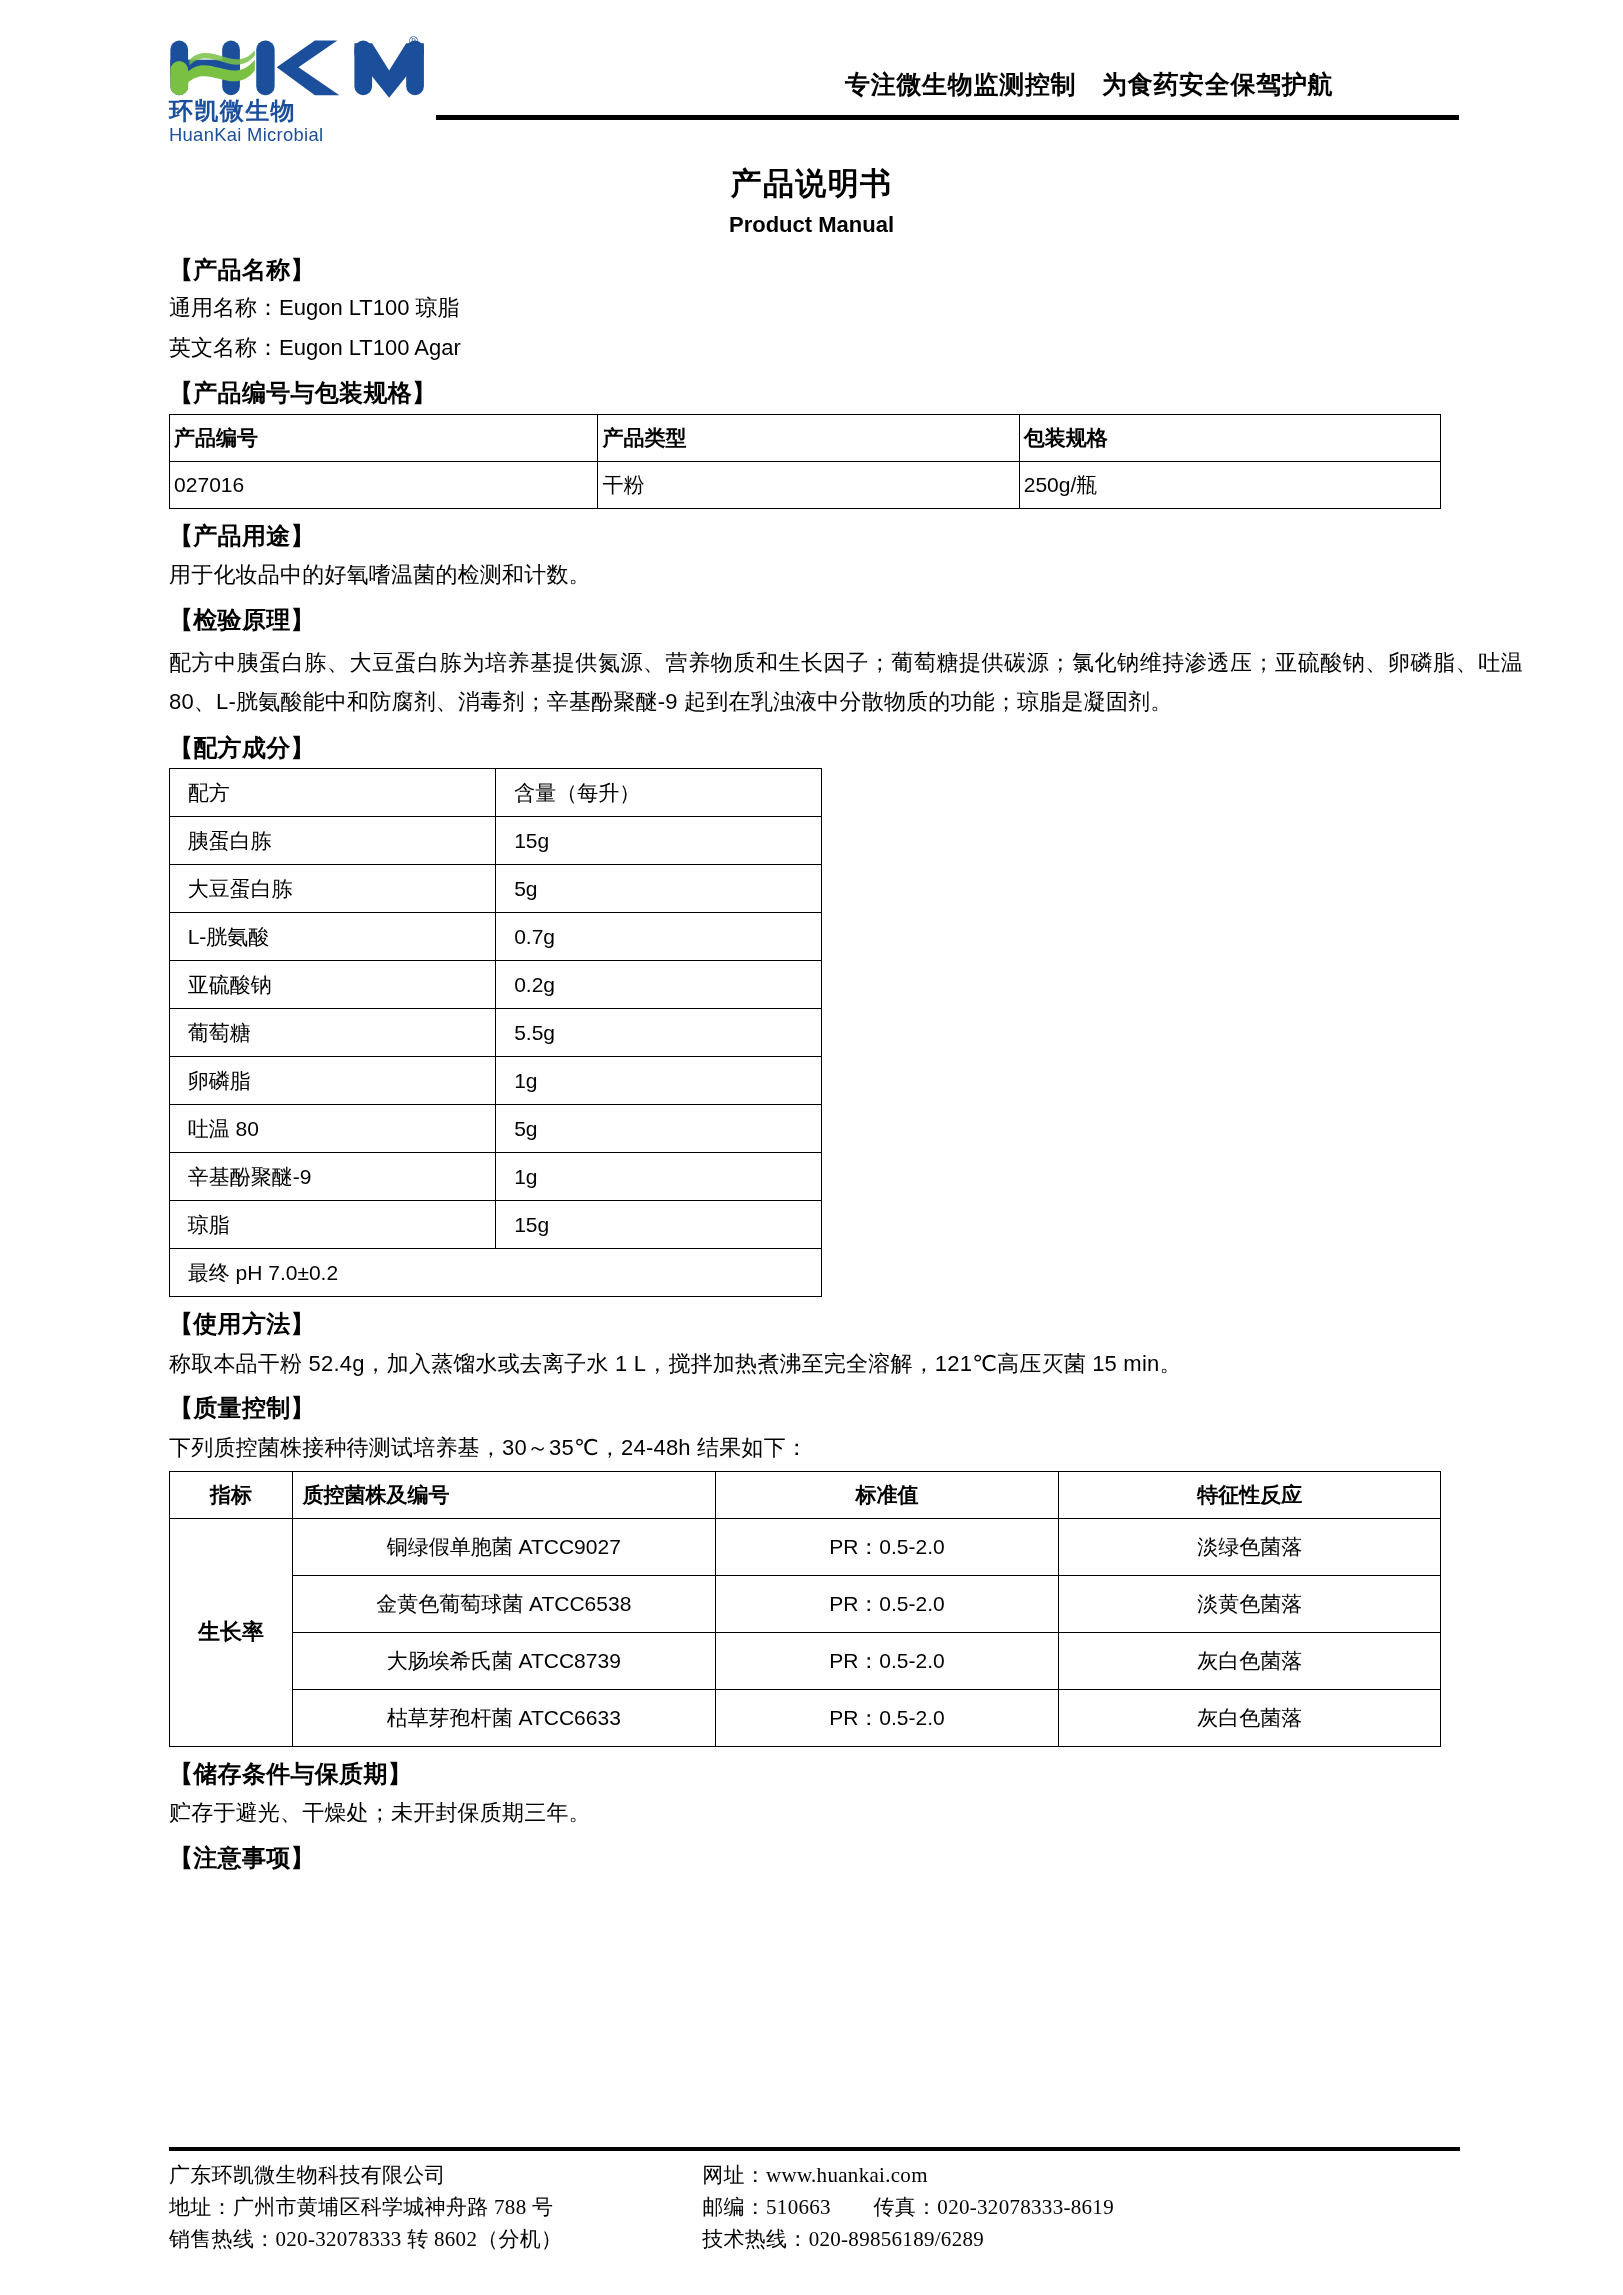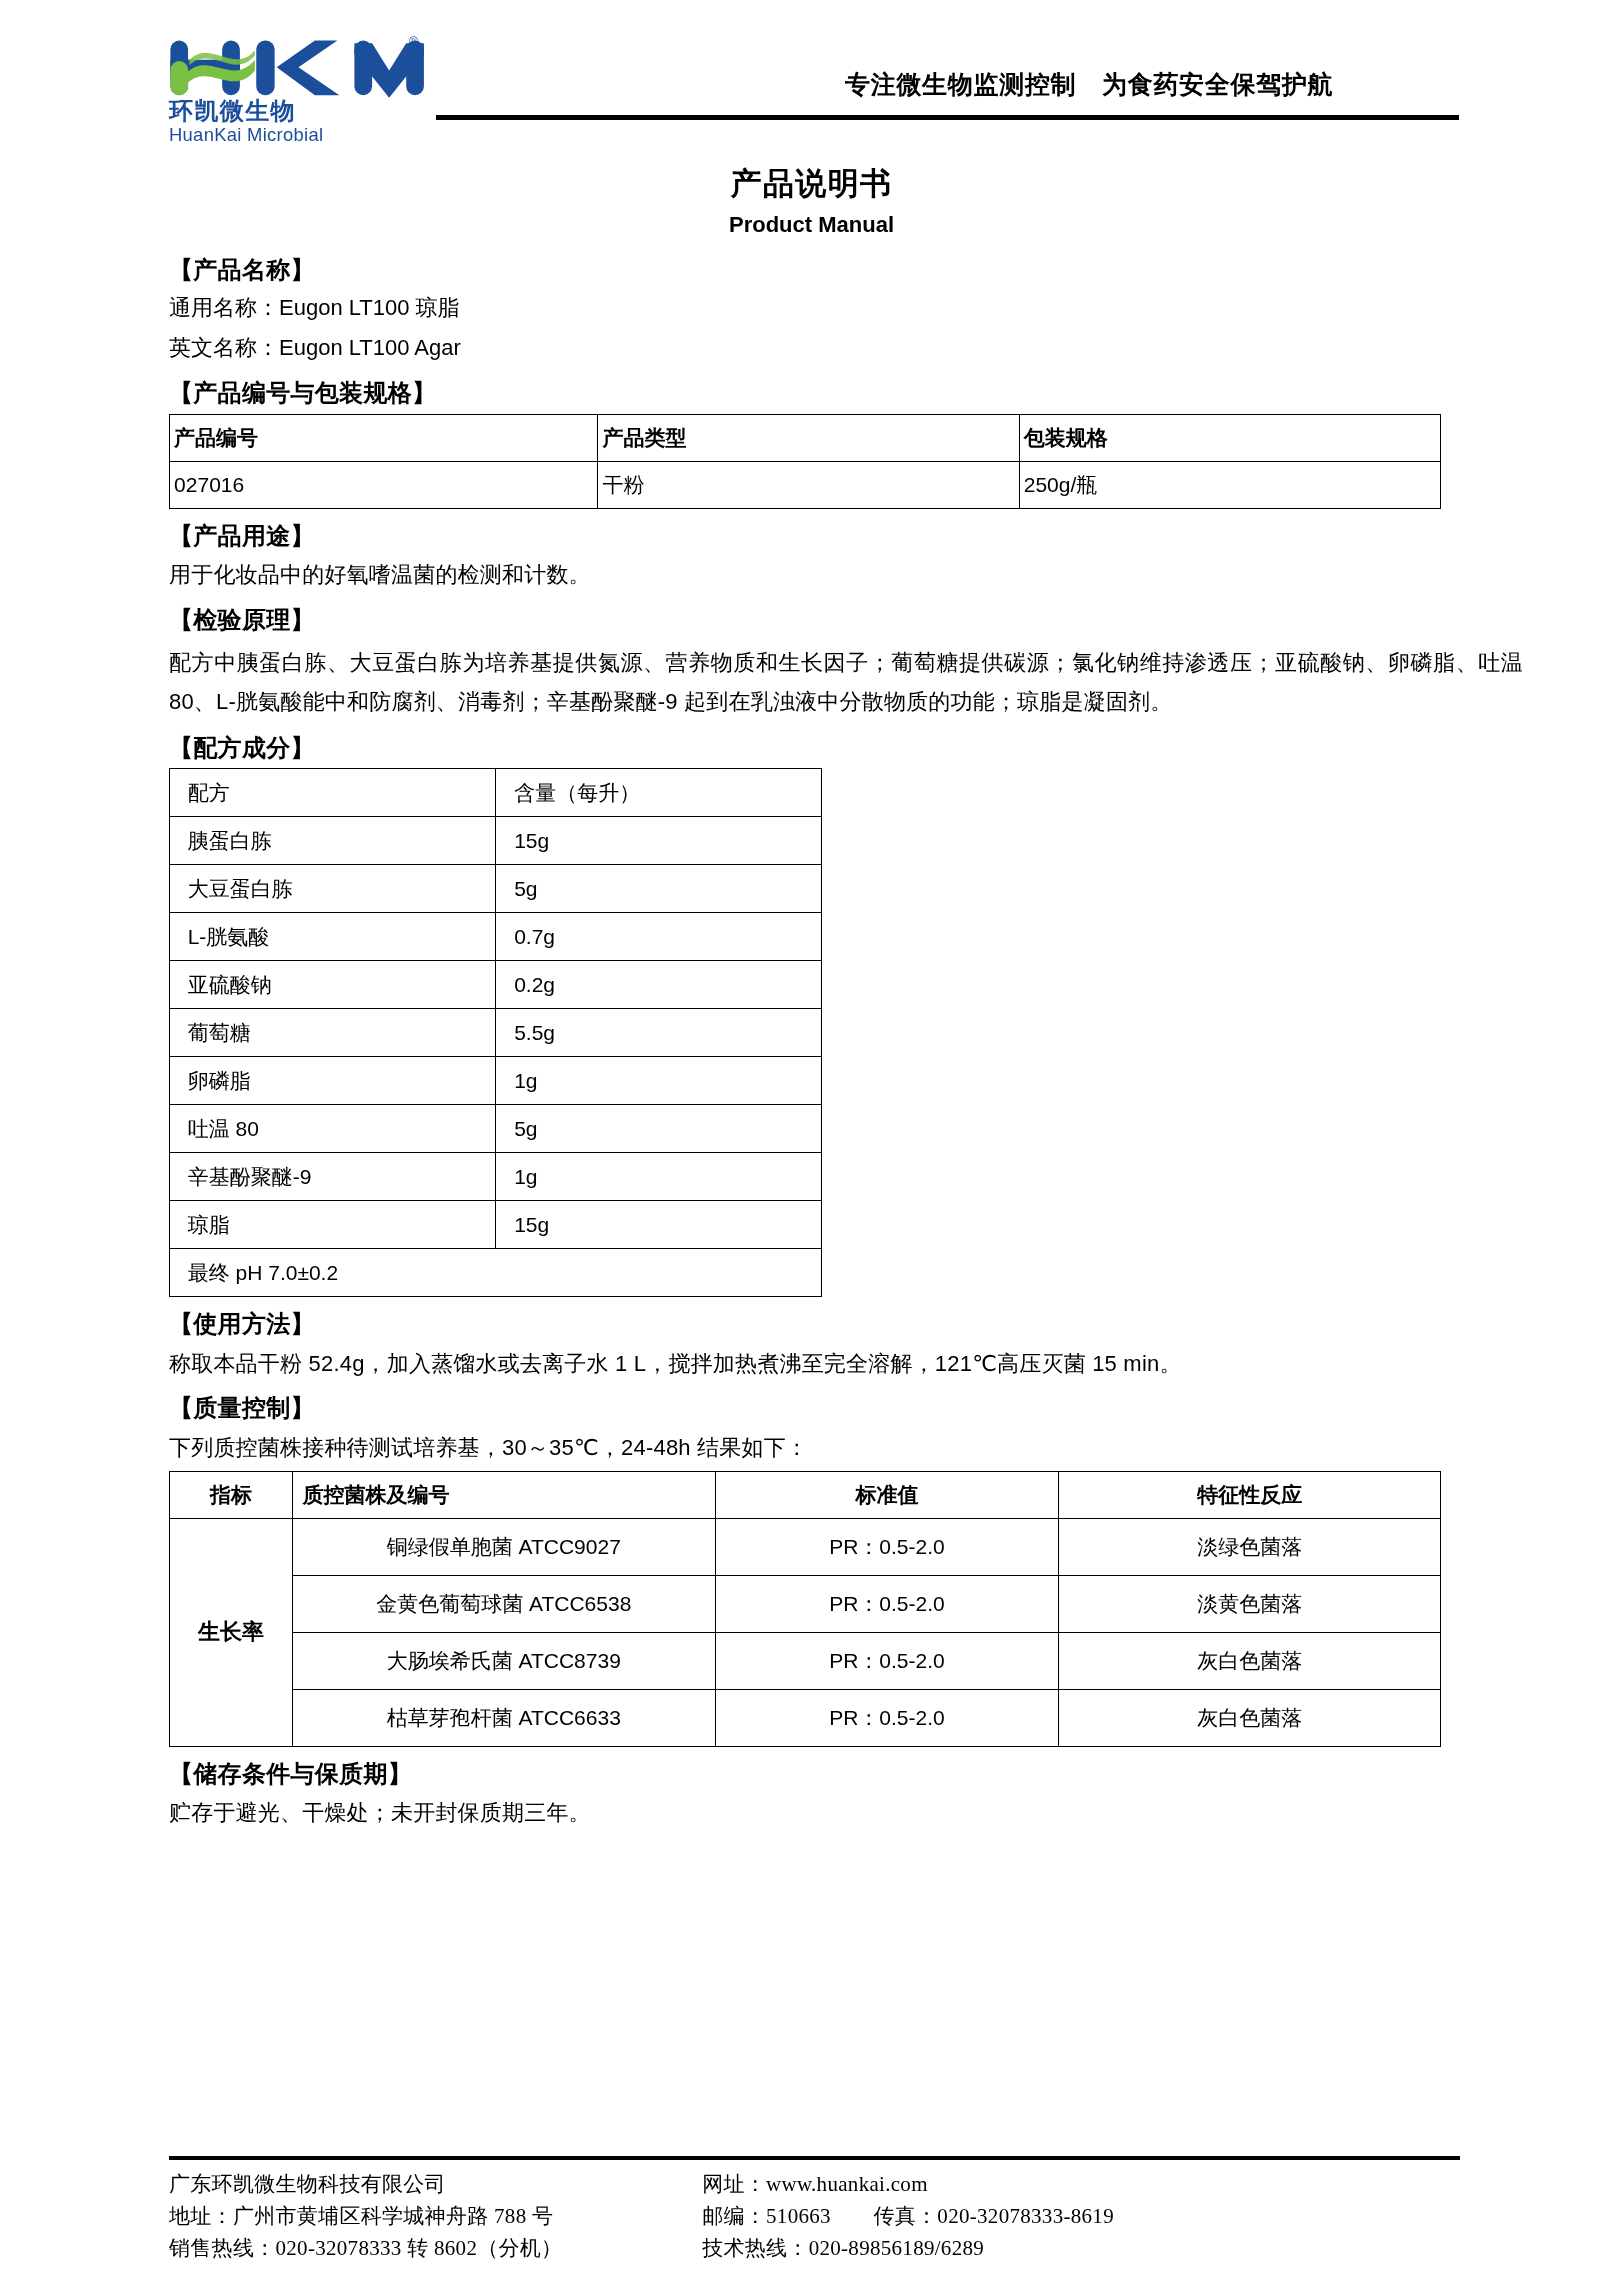--- a/index.html
+++ b/index.html
@@ -53,21 +53,21 @@
   .tbl-qc td, .tbl-qc th { border:1.4px solid #000; font-size:21px; padding:8.9px 5.5px; text-align:center; }
   .tbl-qc th { font-weight:bold; }
   .tbl-qc .qh1 { width:123px; }
   .tbl-qc .qh2 { width:423px; text-align:left; padding-left:9.5px; }
   .tbl-qc .qh3 { width:344px; }
   .tbl-qc .qh4 { width:382px; }
   .tbl-qc td.rowlabel { font-weight:bold; font-size:22px; }
   .tbl-qc td.strain { height:57px; }
 
   
-  .footer { position:absolute; left:0; bottom:0; width:1454px; padding:0 164px 30px 169px; }
+  .footer { position:absolute; left:0; bottom:0; width:1454px; padding:0 164px 39px 169px; }
   .footer-rule { width:1291px; height:4.1px; background:#000; margin-bottom:9.5px; }
   .footer-cols { display:flex; }
   .f-left { width:614px; }
   .f-right { width:677px; }
   .f-line { font-size:21px; line-height:1.52; font-family:"Liberation Serif","DejaVu Serif",serif; letter-spacing:0.3px; white-space:pre; }
 </style>
 </head>
 <body>
 
 <div class="page">
@@ -214,20 +214,21 @@
         <td class="strain">枯草芽孢杆菌 ATCC6633</td>
         <td>PR：0.5-2.0</td>
         <td>灰白色菌落</td>
       </tr>
     </tbody>
       </table>
 
     <div class="sec-head">【储存条件与保质期】</div>
     <div class="para">贮存于避光、干燥处；未开封保质期三年。</div>
 
+    <div class="sec-head">【注意事项】</div>
 
   </div>
 
   <div class="footer">
     <div class="footer-rule"></div>
     <div class="footer-cols">
       <div class="f-left">
         <div class="f-line">广东环凯微生物科技有限公司</div>
         <div class="f-line">地址：广州市黄埔区科学城神舟路 788 号</div>
         <div class="f-line">销售热线：020-32078333 转 8602（分机）</div>

